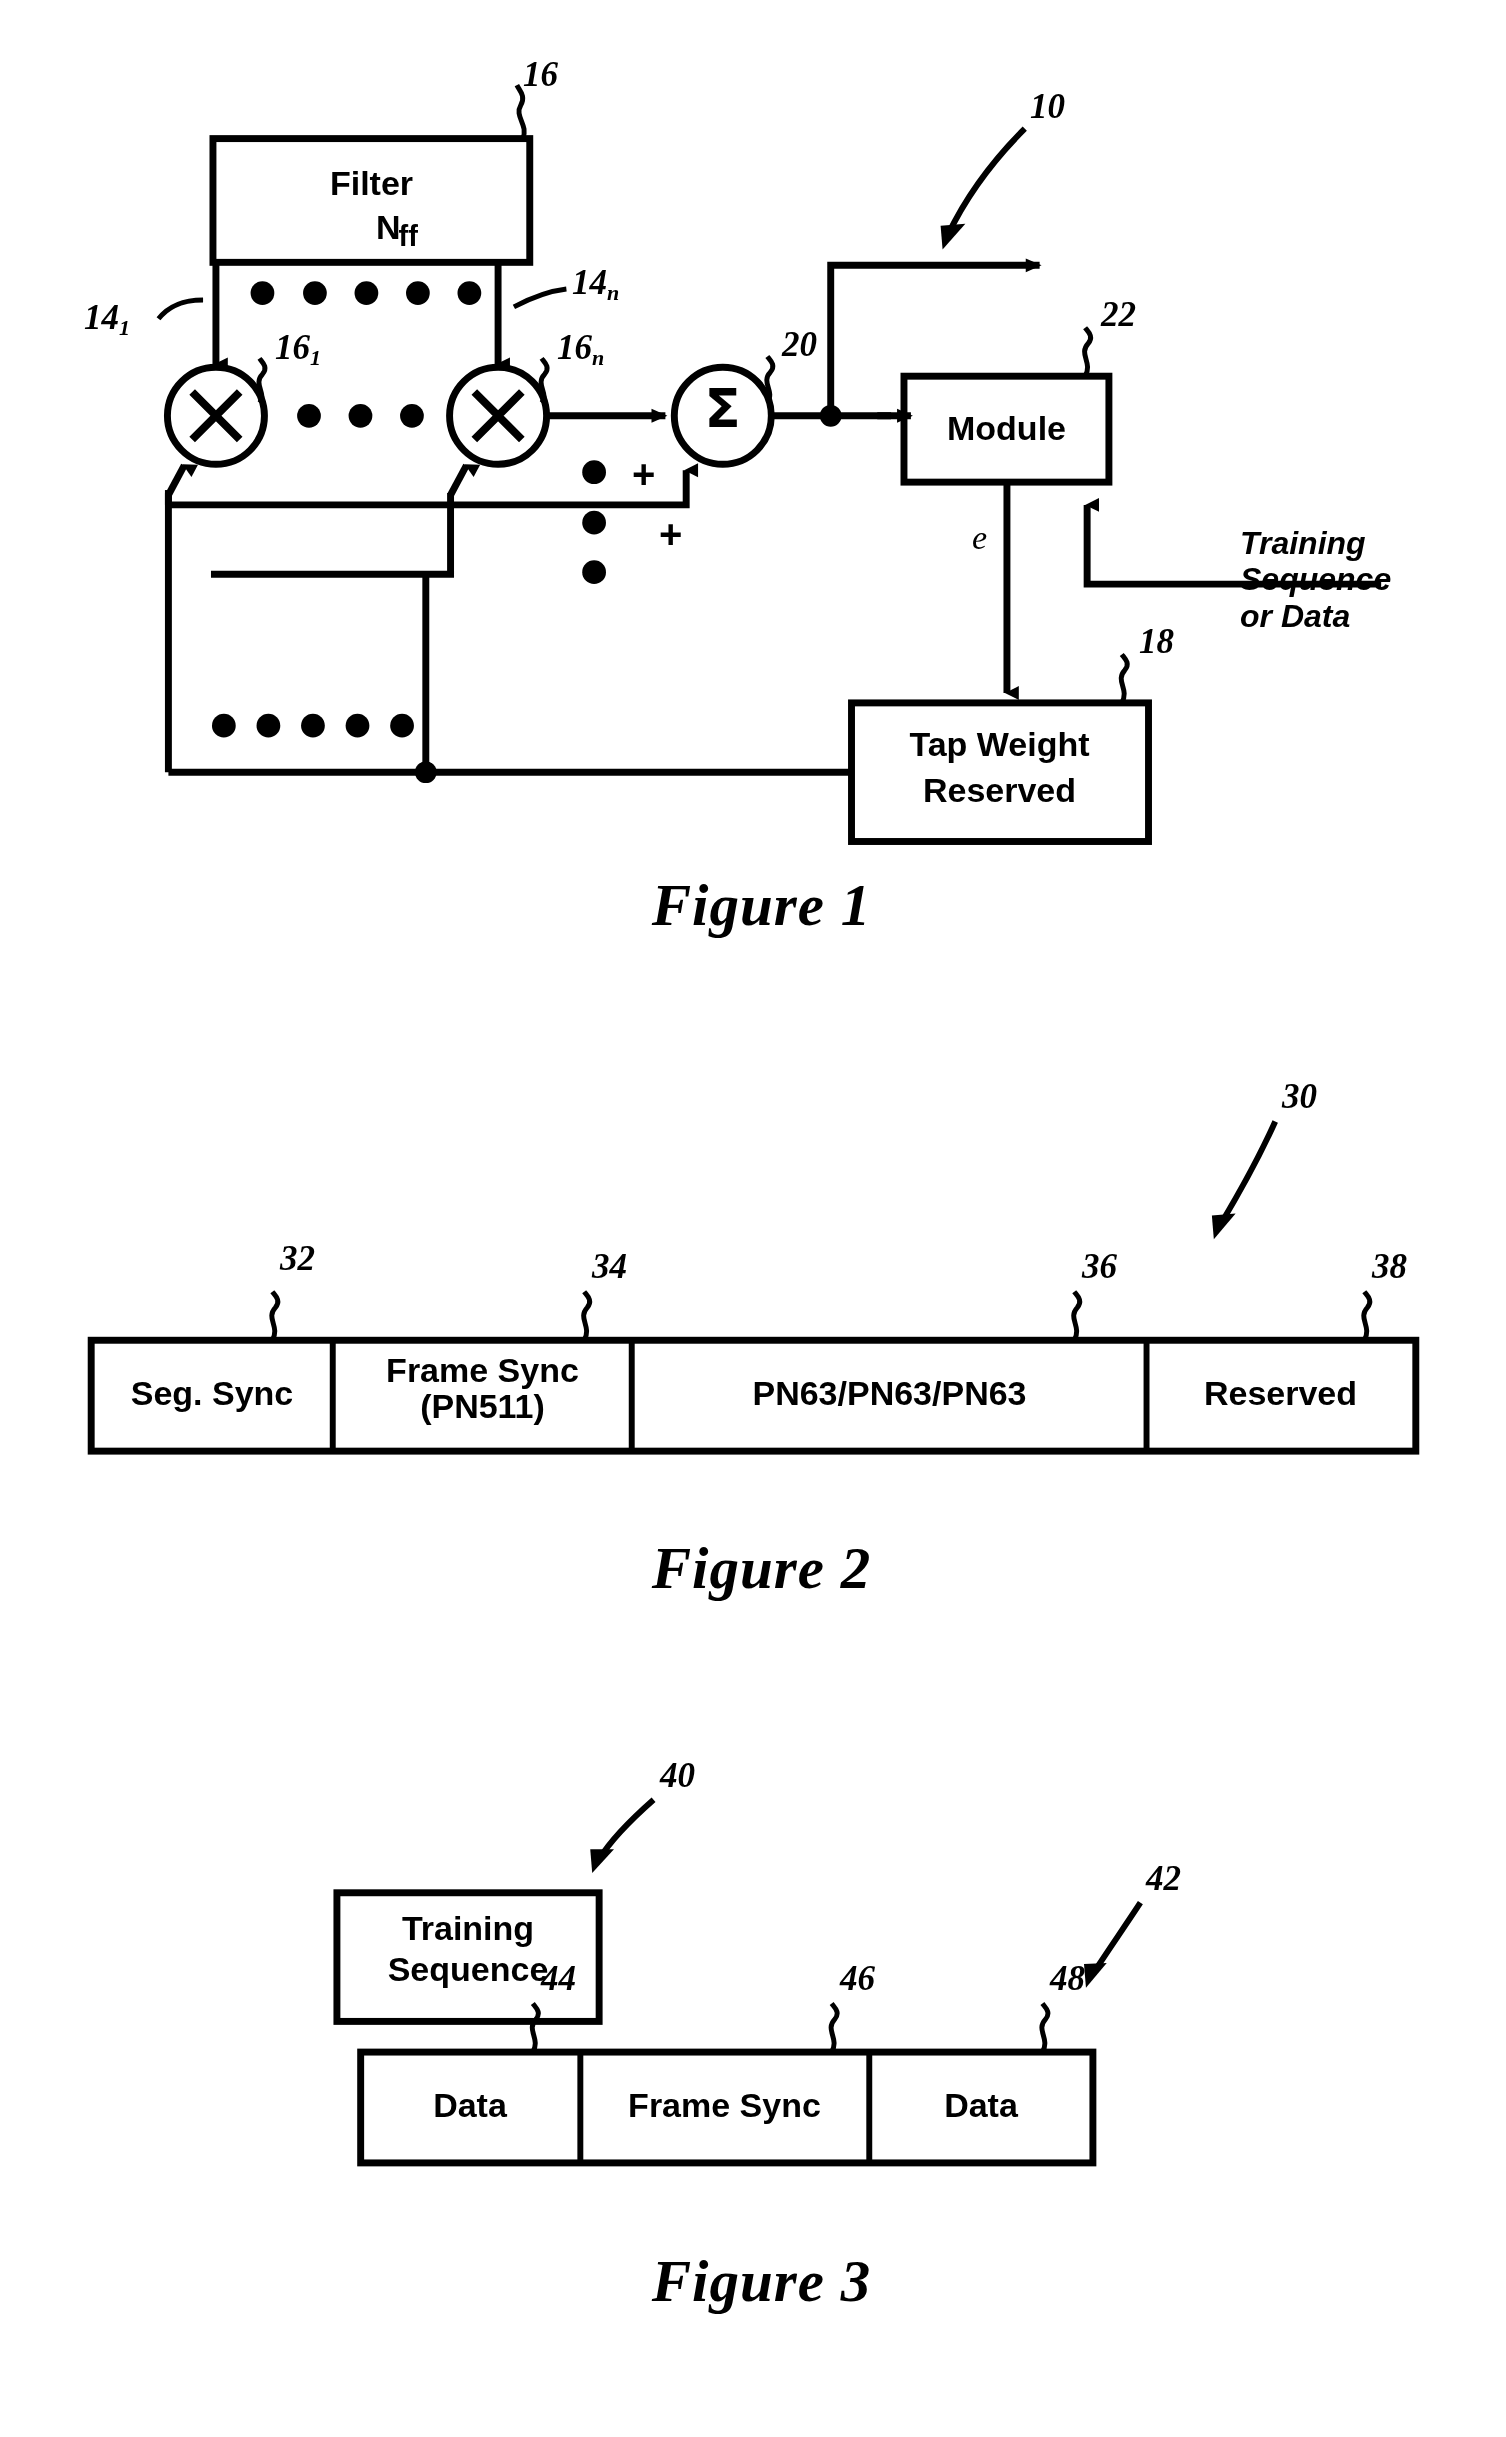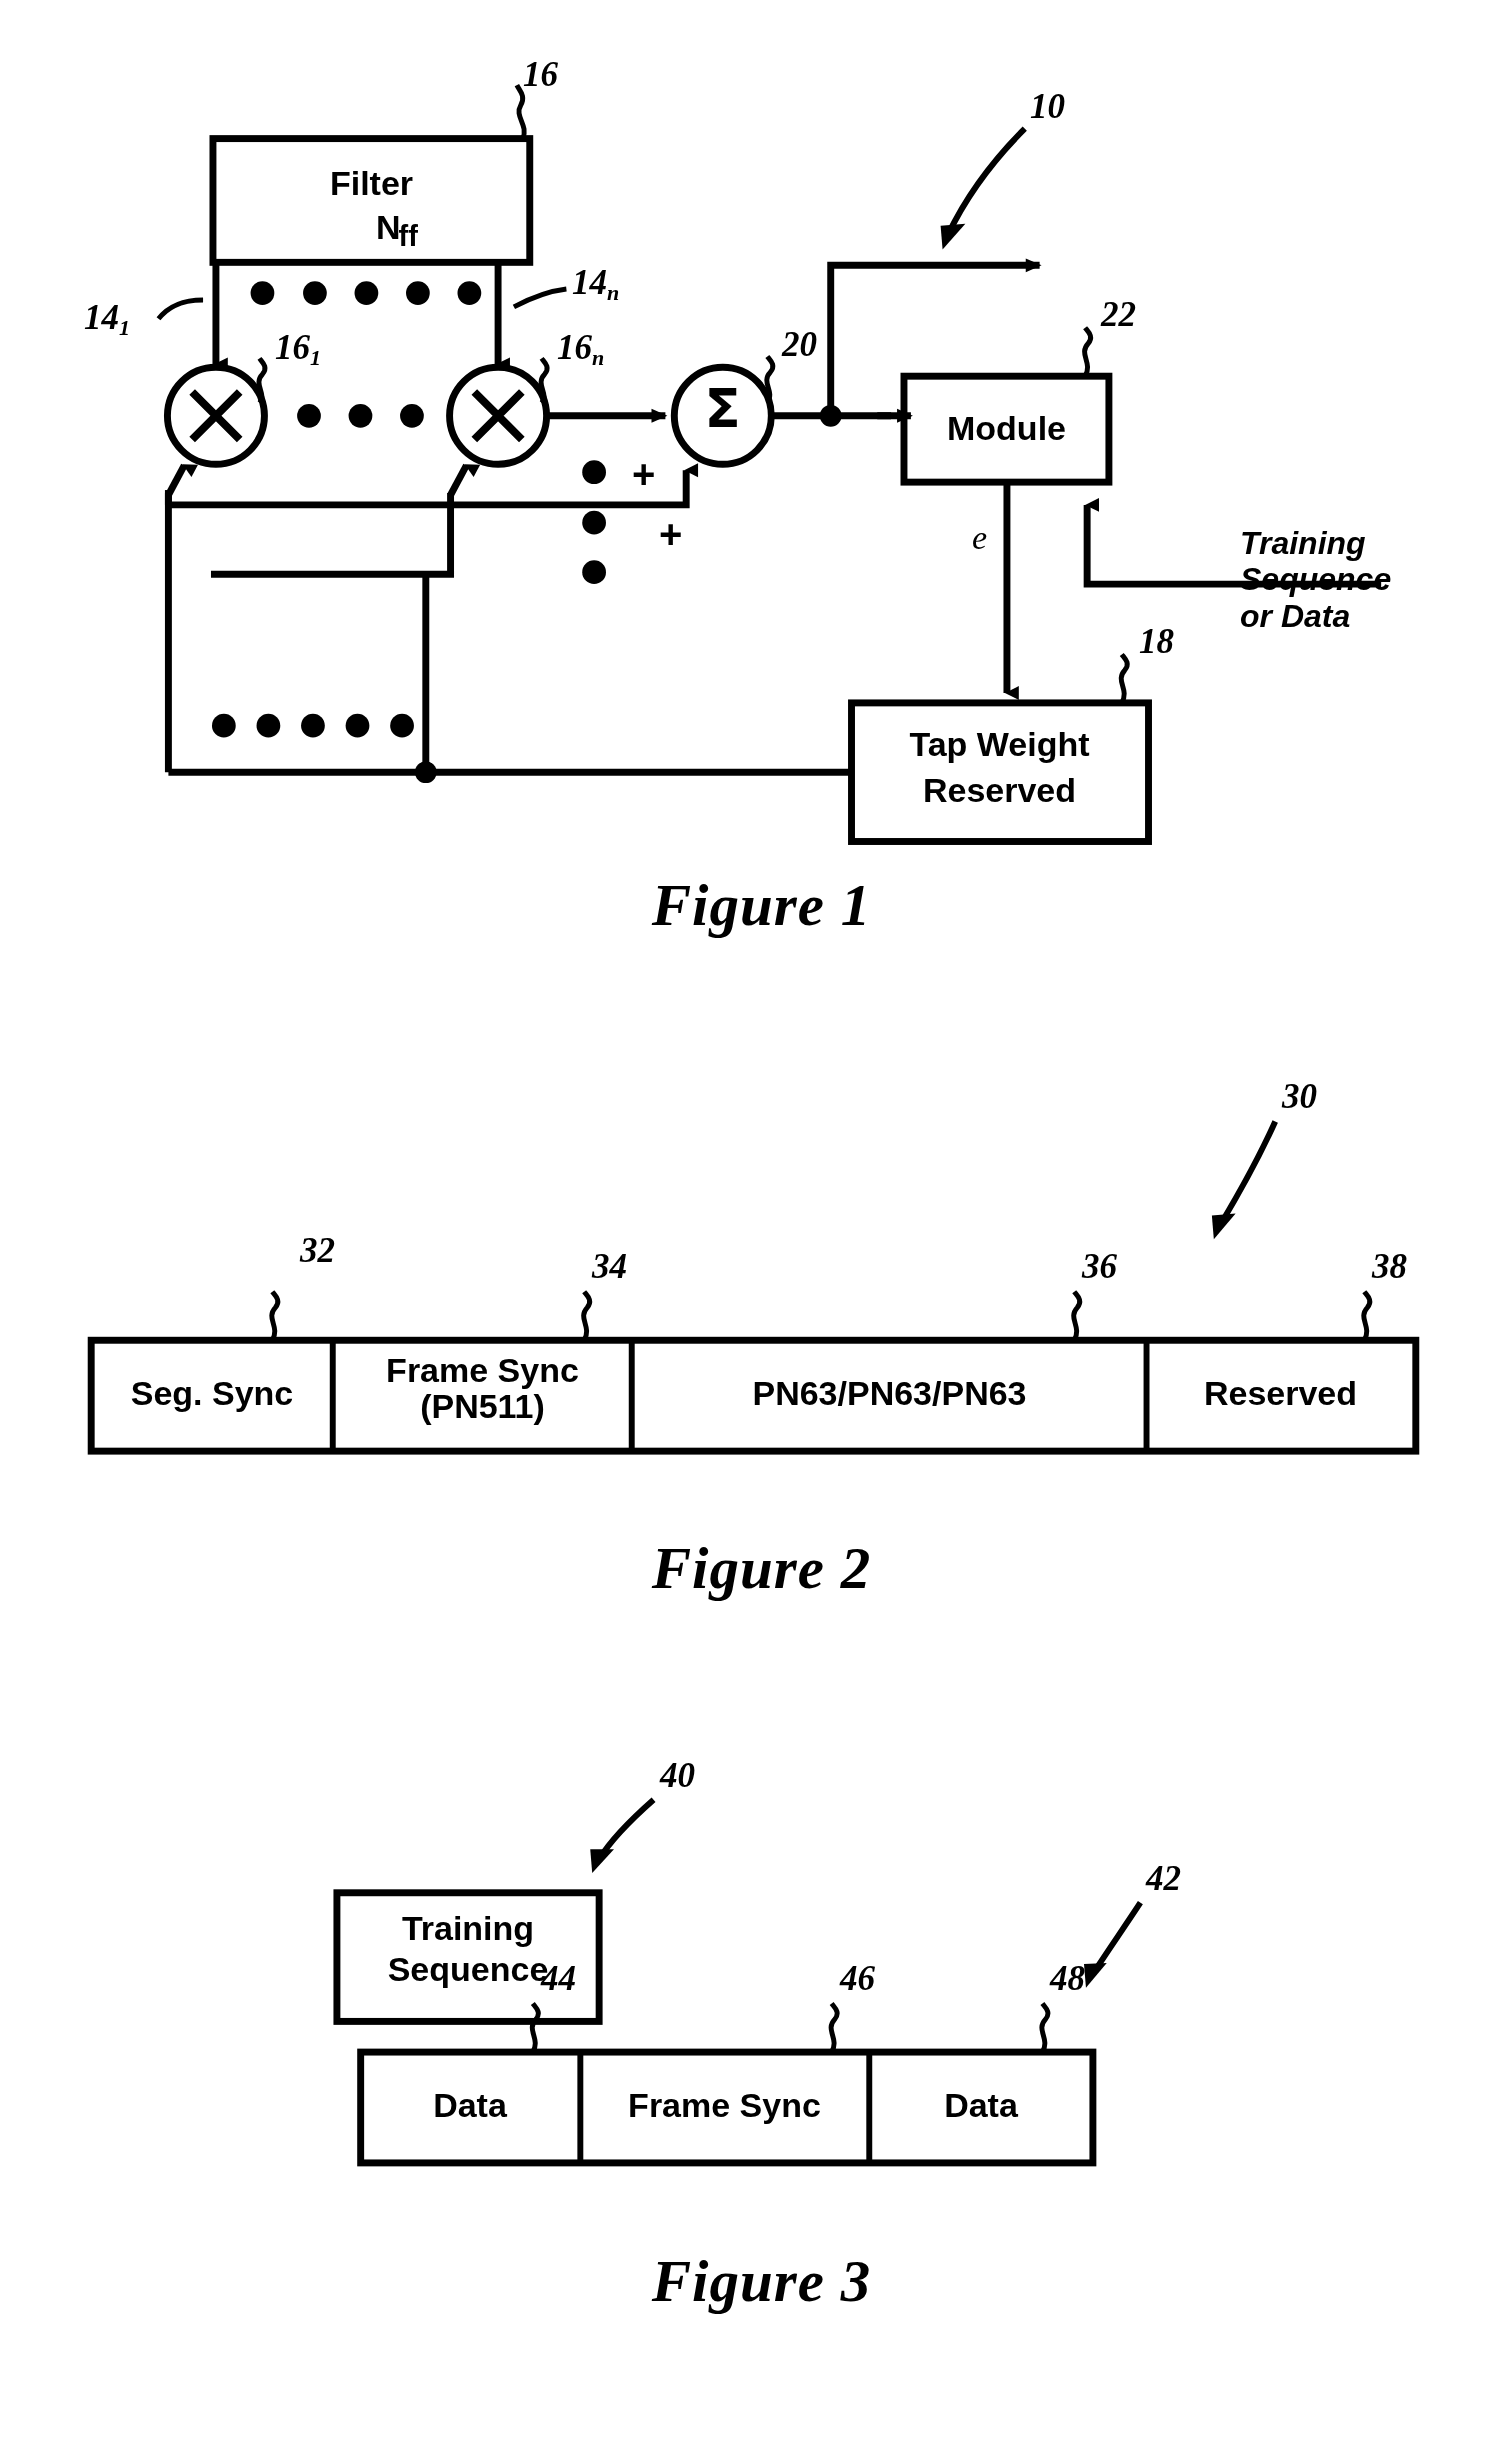--- a/index.html
+++ b/index.html
@@ -239,21 +239,21 @@
       <line x1="336" y1="274" x2="336" y2="386" stroke="#000" stroke-width="6"></line>
       <line x1="638" y1="274" x2="638" y2="386" stroke="#000" stroke-width="6"></line>
       <line x1="1158" y1="274" x2="1158" y2="386" stroke="#000" stroke-width="6"></line>
 
       <path d="M275,274 C283,260 268,252 278,241 C284,234 278,229 275,225" fill="none" stroke="#000" stroke-width="5"></path>
       <path d="M590,274 C598,260 583,252 593,241 C599,234 593,229 590,225" fill="none" stroke="#000" stroke-width="5"></path>
       <path d="M1085,274 C1093,260 1078,252 1088,241 C1094,234 1088,229 1085,225" fill="none" stroke="#000" stroke-width="5"></path>
       <path d="M1378,274 C1386,260 1371,252 1381,241 C1387,234 1381,229 1378,225" fill="none" stroke="#000" stroke-width="5"></path>
     </svg>
 
-    <div class="lbl ref" style="left:280px; top:164px;margin-left:20px;">32</div>
+    <div class="lbl ref" style="left:280px; top:172px;">32</div>
     <div class="lbl ref" style="left:592px; top:180px;">34</div>
     <div class="lbl ref" style="left:1082px; top:180px;">36</div>
     <div class="lbl ref" style="left:1372px; top:180px;">38</div>
 
     <div class="lbl boxtxt" style="left:91px; top:307px; width:242px;">Seg. Sync</div>
     <div class="lbl boxtxt" style="left:333px; top:284px; width:299px; white-space:pre-line;">Frame Sync
 (PN511)</div>
     <div class="lbl boxtxt" style="left:632px; top:307px; width:515px;">PN63/PN63/PN63</div>
     <div class="lbl boxtxt" style="left:1146px; top:307px; width:269px;">Reserved</div>
 

